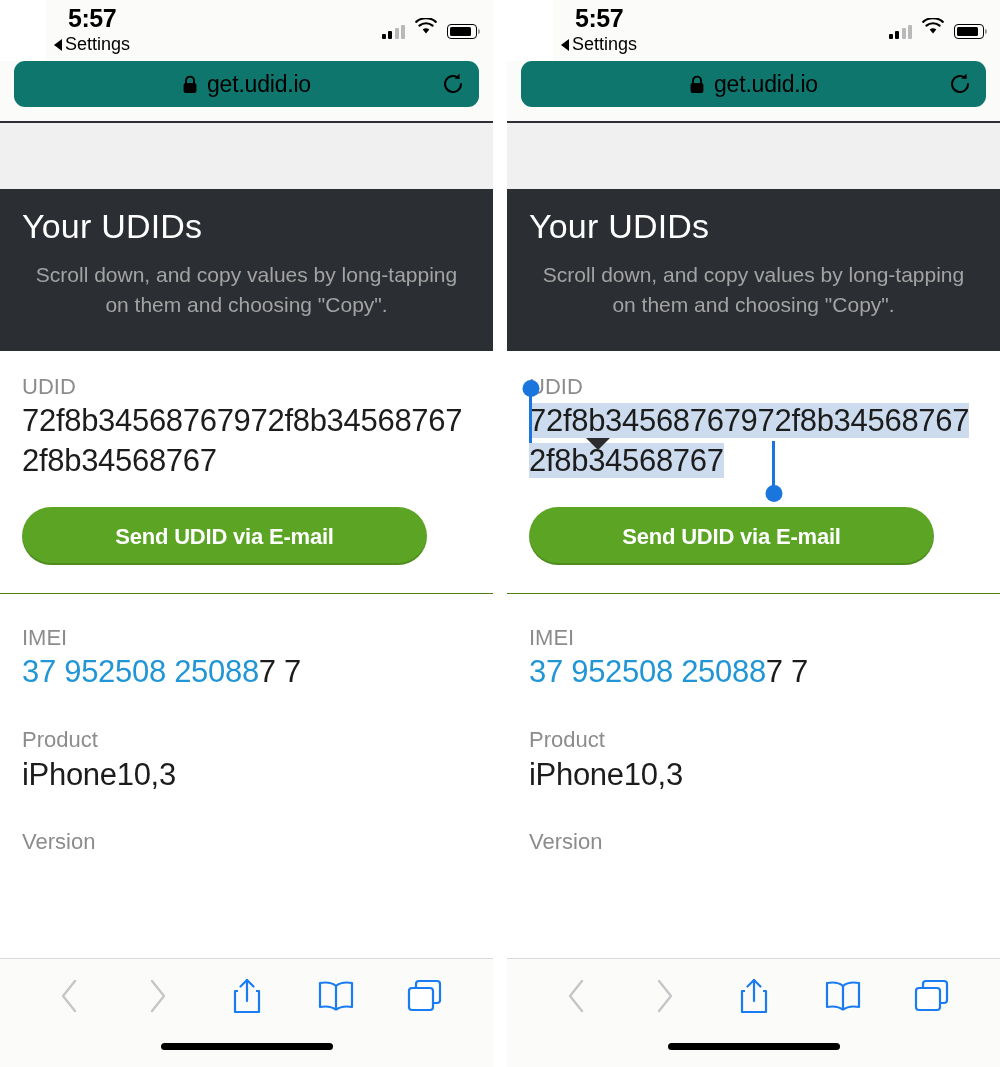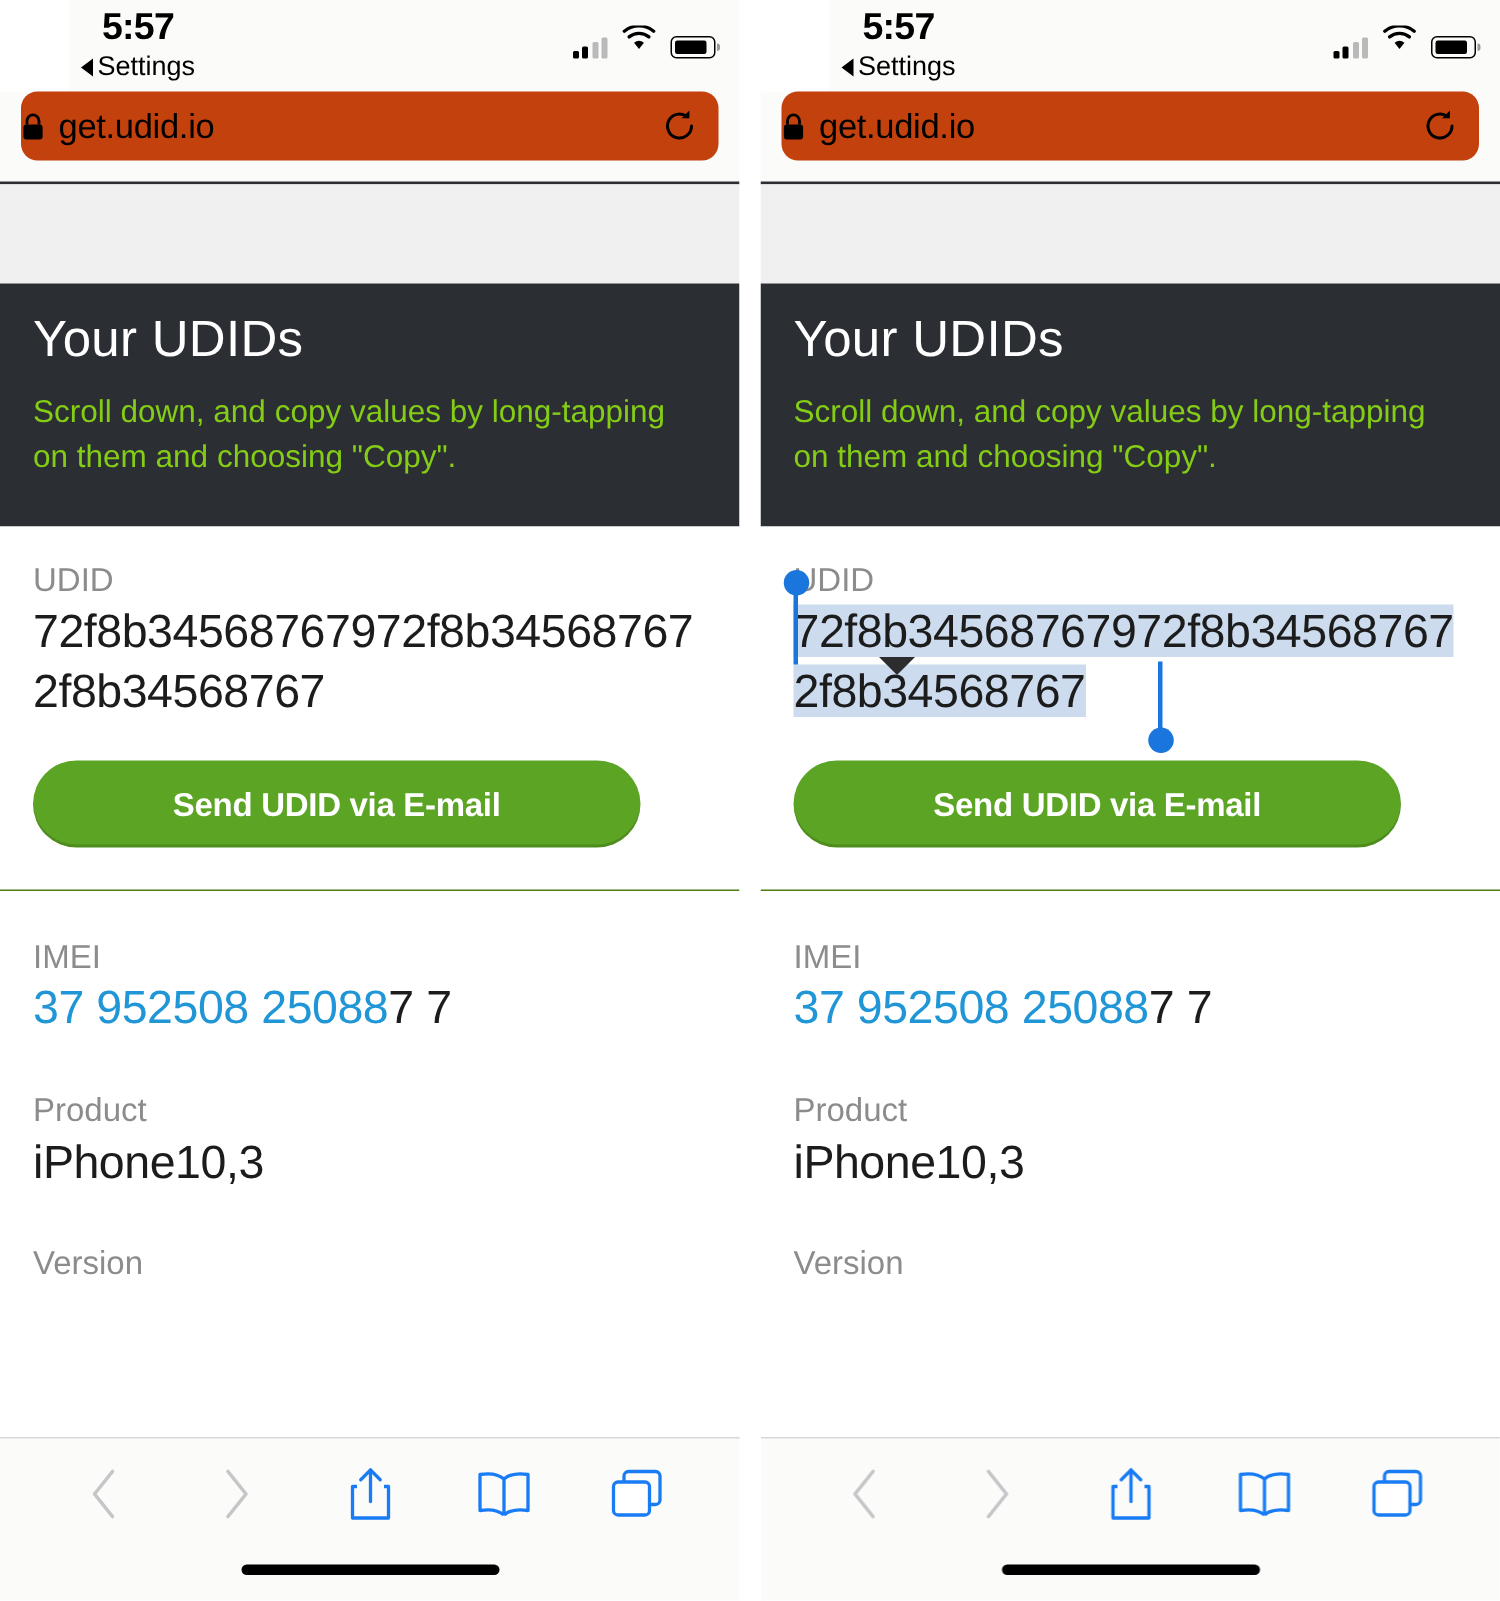--- a/index.html
+++ b/index.html
@@ -102,24 +102,25 @@
   }
 
   
   .urlbar-wrap {
     background: #fbfbfa;
     padding: 0 14px 14px;
     border-bottom: 2px solid #2d2f34;
   }
   .urlbar {
     height: 46px;
-    background: #c2410c;
+    background: #0f766e;
     border-radius: 11px;
     display: flex;
     align-items: center;
+    justify-content: center;
     position: relative;
   }
   .url-text {
     font-size: 23px;
     color: #000;
     letter-spacing: -0.2px;
   }
   .lock-icon {
     display: inline-block;
     margin-right: 9px;
@@ -145,22 +146,23 @@
     margin: 0 0 14px;
     font-size: 34px;
     font-weight: normal;
     color: #ffffff;
     letter-spacing: 0.2px;
   }
   .hero p {
     margin: 0;
     font-size: 21px;
     line-height: 1.45;
-    color: #84cc16;
+    color: #a3a3a3;
     font-weight: 300;
+    text-align: center;
   }
 
   .section {
     padding: 22px 22px 26px;
     background: #fff;
     border-bottom: 1px solid #4d7c0f;
   }
   .field { margin-bottom: 10px; }
   .field-label {
     font-size: 22px;

